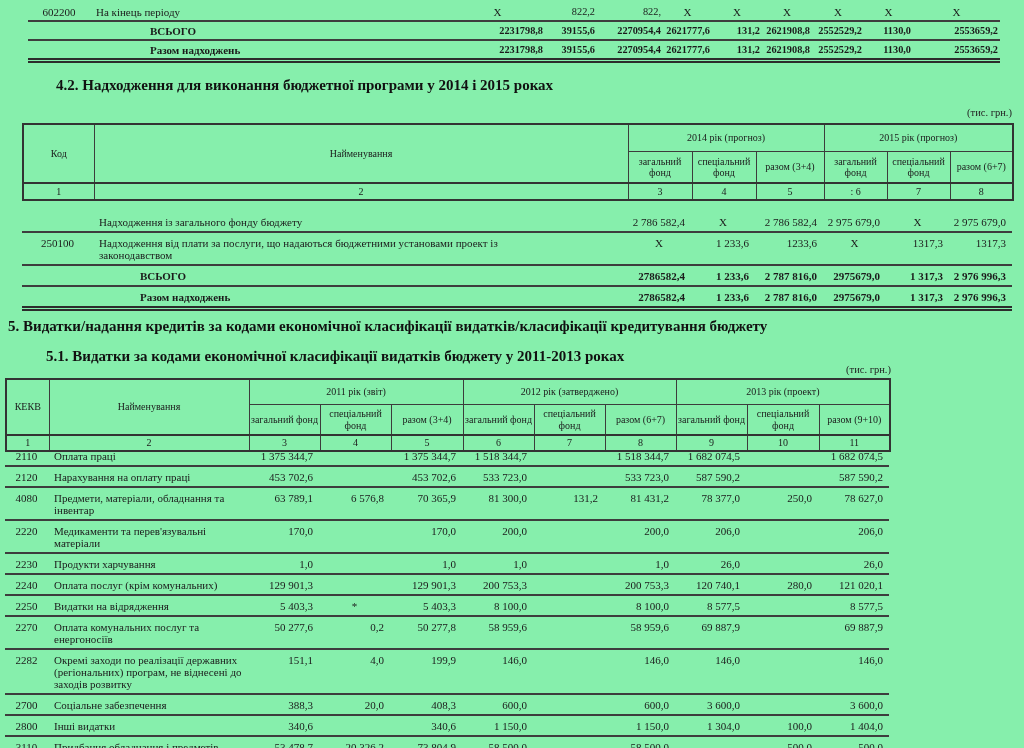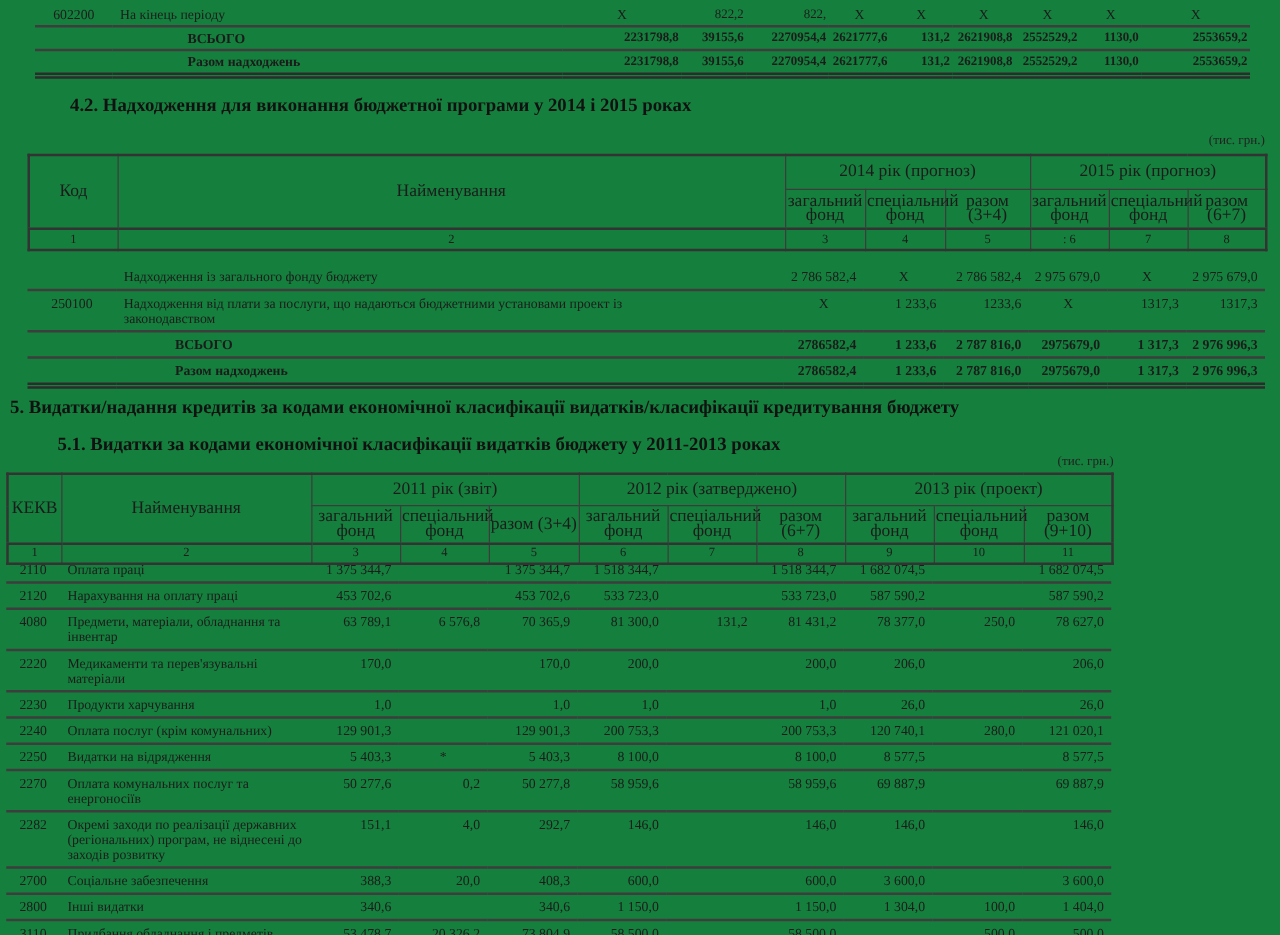--- a/index.html
+++ b/index.html
@@ -1,17 +1,17 @@
 <!DOCTYPE html>
 <html><head>
 <meta charset="utf-8">
 <style>
   html,body{margin:0;padding:0;background:#d8d8d8;}
   .page{
-    position:relative;width:1024px;height:748px;background:#15803d;
+    position:relative;width:1024px;height:748px;background:#86efac;
     overflow:hidden;font-family:"Liberation Serif","DejaVu Serif",serif;color:#1b1b1b;
   }
   
   table.dt{position:absolute;border-collapse:collapse;table-layout:fixed;}
   table.dt td{
     vertical-align:top;font-size:11px;line-height:12px;padding:4px 0 3px 0;
     overflow:hidden;
   }
   table.dt td.code{text-align:center;}
   table.dt td.name{text-align:left;padding-left:6px;}
@@ -21,21 +21,21 @@
   tr.sep-1 td{border-bottom:2px solid #3d3d3d;}
   tr.sep-dbl td{border-bottom:5px double #2c2c2c;}
   
   table.t0 td{padding:3px 0 2px 0;}
   table.t0 td.num{font-size:10.3px;padding-right:2px;}
   
   table.t42d td.name{padding-right:84px;}
   
   table.ht{position:absolute;border-collapse:collapse;table-layout:fixed;}
   table.ht th{
-    border:1px solid #3c3c3c;font-weight:normal;font-size:14px;line-height:11.5px;
+    border:1px solid #3c3c3c;font-weight:normal;font-size:10px;line-height:11.5px;
     text-align:center;vertical-align:middle;padding:2px 1px;
   }
   table.ht{border:2px solid #333;}
   table.ht tr.nums th{border-top:2px solid #333;font-size:10px;padding:1px;}
   .t42h tr.grp th{height:22px;}
   .t42h tr.fnd th{height:26px;}
   .t42h tr.nums th{height:13px;}
   .t51h tr.grp th{height:20px;}
   .t51h tr.fnd th{height:25px;}
   .t51h tr.nums th{height:11px;}
@@ -375,21 +375,21 @@
           <td class="num">58 959,6</td>
           <td class="num">69 887,9</td>
           <td class="x"></td>
           <td class="num">69 887,9</td>
         </tr>
         <tr class="sep-1">
           <td class="code">2282</td>
           <td class="name">Окремі заходи по реалізації державних (регіональних) програм, не віднесені до заходів розвитку</td>
           <td class="num">151,1</td>
           <td class="num">4,0</td>
-          <td class="num">292,7</td>
+          <td class="num">199,9</td>
           <td class="num">146,0</td>
           <td class="x"></td>
           <td class="num">146,0</td>
           <td class="num">146,0</td>
           <td class="x"></td>
           <td class="num">146,0</td>
         </tr>
         <tr class="sep-1">
           <td class="code">2700</td>
           <td class="name">Соціальне забезпечення</td>

